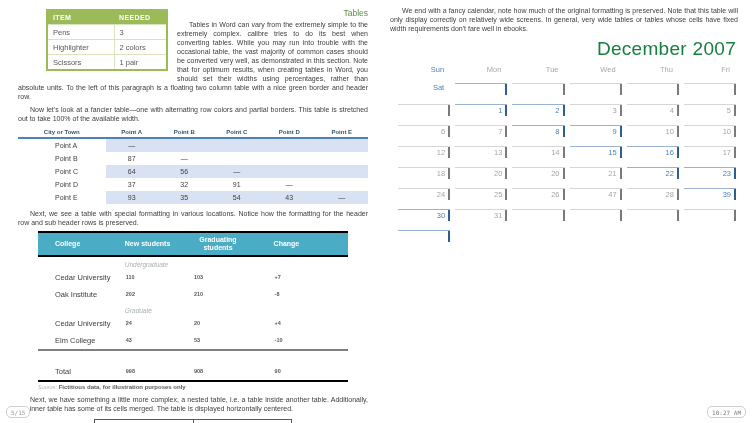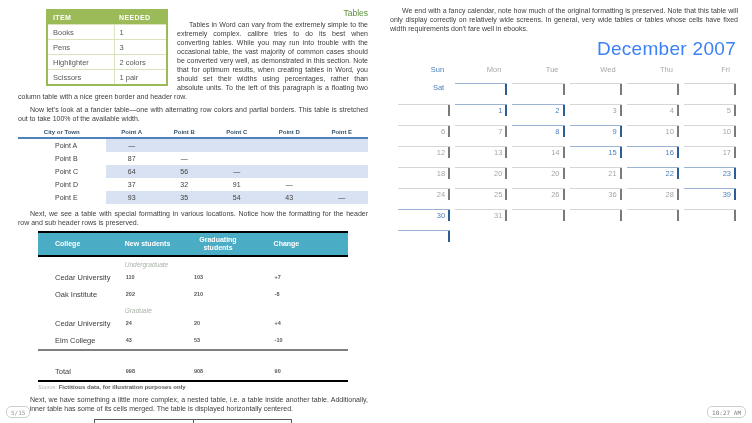--- a/index.html
+++ b/index.html
@@ -48,21 +48,21 @@
   .src-text{font-weight:bold;color:#595959;}
 
   
   .nested-outer{width:196px;margin:6px auto 0 auto;border:1px solid #5a5a5a;display:flex;min-height:46px;}
   .nested-left{width:99px;border-right:1px solid #5a5a5a;padding:7px 0 7px 11px;box-sizing:border-box;}
   table.inner-table{border-collapse:collapse;border:1px solid #5a5a5a;font-size:7px;color:#404040;}
   table.inner-table td{border:1px solid #5a5a5a;padding:2px 5px;min-width:28px;height:14px;vertical-align:middle;}
   .nested-right{flex:1;padding:5px 7px;font-size:7px;line-height:9px;color:#3d3d3d;}
 
   
-  h1.cal-title{margin:5px 2px 5px 0;text-align:right;font-size:19px;font-weight:normal;color:#3b82f6;letter-spacing:.3px;}
+  h1.cal-title{margin:5px 2px 5px 0;text-align:right;font-size:19px;font-weight:normal;color:#15803d;letter-spacing:.3px;}
   .calendar{display:grid;grid-template-columns:repeat(6,1fr);column-gap:5px;row-gap:8px;margin:0 2px 0 8px;}
   .cal-h{height:10px;font-size:7.5px;text-align:right;padding-right:6px;color:#a8a8a8;}
   .cal-h.we{color:#4F81BD;}
   .cal-cell{position:relative;height:12px;border-top:1px solid #d6d6d6;}
   .cal-cell.we{border-top-color:#9ab3d5;}
   .cal-cell .tick{position:absolute;top:0;right:0;width:2px;height:11px;background:#7a7a7a;}
   .cal-cell.we .tick{background:#2c5e93;}
   .cal-cell .dnum{position:absolute;top:1px;right:5px;font-size:7.5px;color:#a5a5a5;}
   .cal-cell.we .dnum{color:#4F81BD;}
 
@@ -78,24 +78,20 @@
 <div class="page left-page">
 
   <table class="item-table">
     <thead>
       <tr>
         <th>ITEM</th>
         <th>NEEDED</th>
       </tr>
     </thead>
     <tbody id="item-body">
-        <tr>
-          <td>Books</td>
-          <td>1</td>
-        </tr>
         <tr>
           <td>Pens</td>
           <td>3</td>
         </tr>
         <tr>
           <td>Highlighter</td>
           <td>2 colors</td>
         </tr>
         <tr>
           <td>Scissors</td>
@@ -391,21 +387,21 @@
       </div>
       <div class="cal-cell">
         <span class="dnum">25</span>
         <span class="tick"></span>
       </div>
       <div class="cal-cell">
         <span class="dnum">26</span>
         <span class="tick"></span>
       </div>
       <div class="cal-cell">
-        <span class="dnum">36</span>
+        <span class="dnum">47</span>
         <span class="tick"></span>
       </div>
       <div class="cal-cell">
         <span class="dnum">28</span>
         <span class="tick"></span>
       </div>
       <div class="cal-cell we">
         <span class="dnum">39</span>
         <span class="tick"></span>
       </div>

